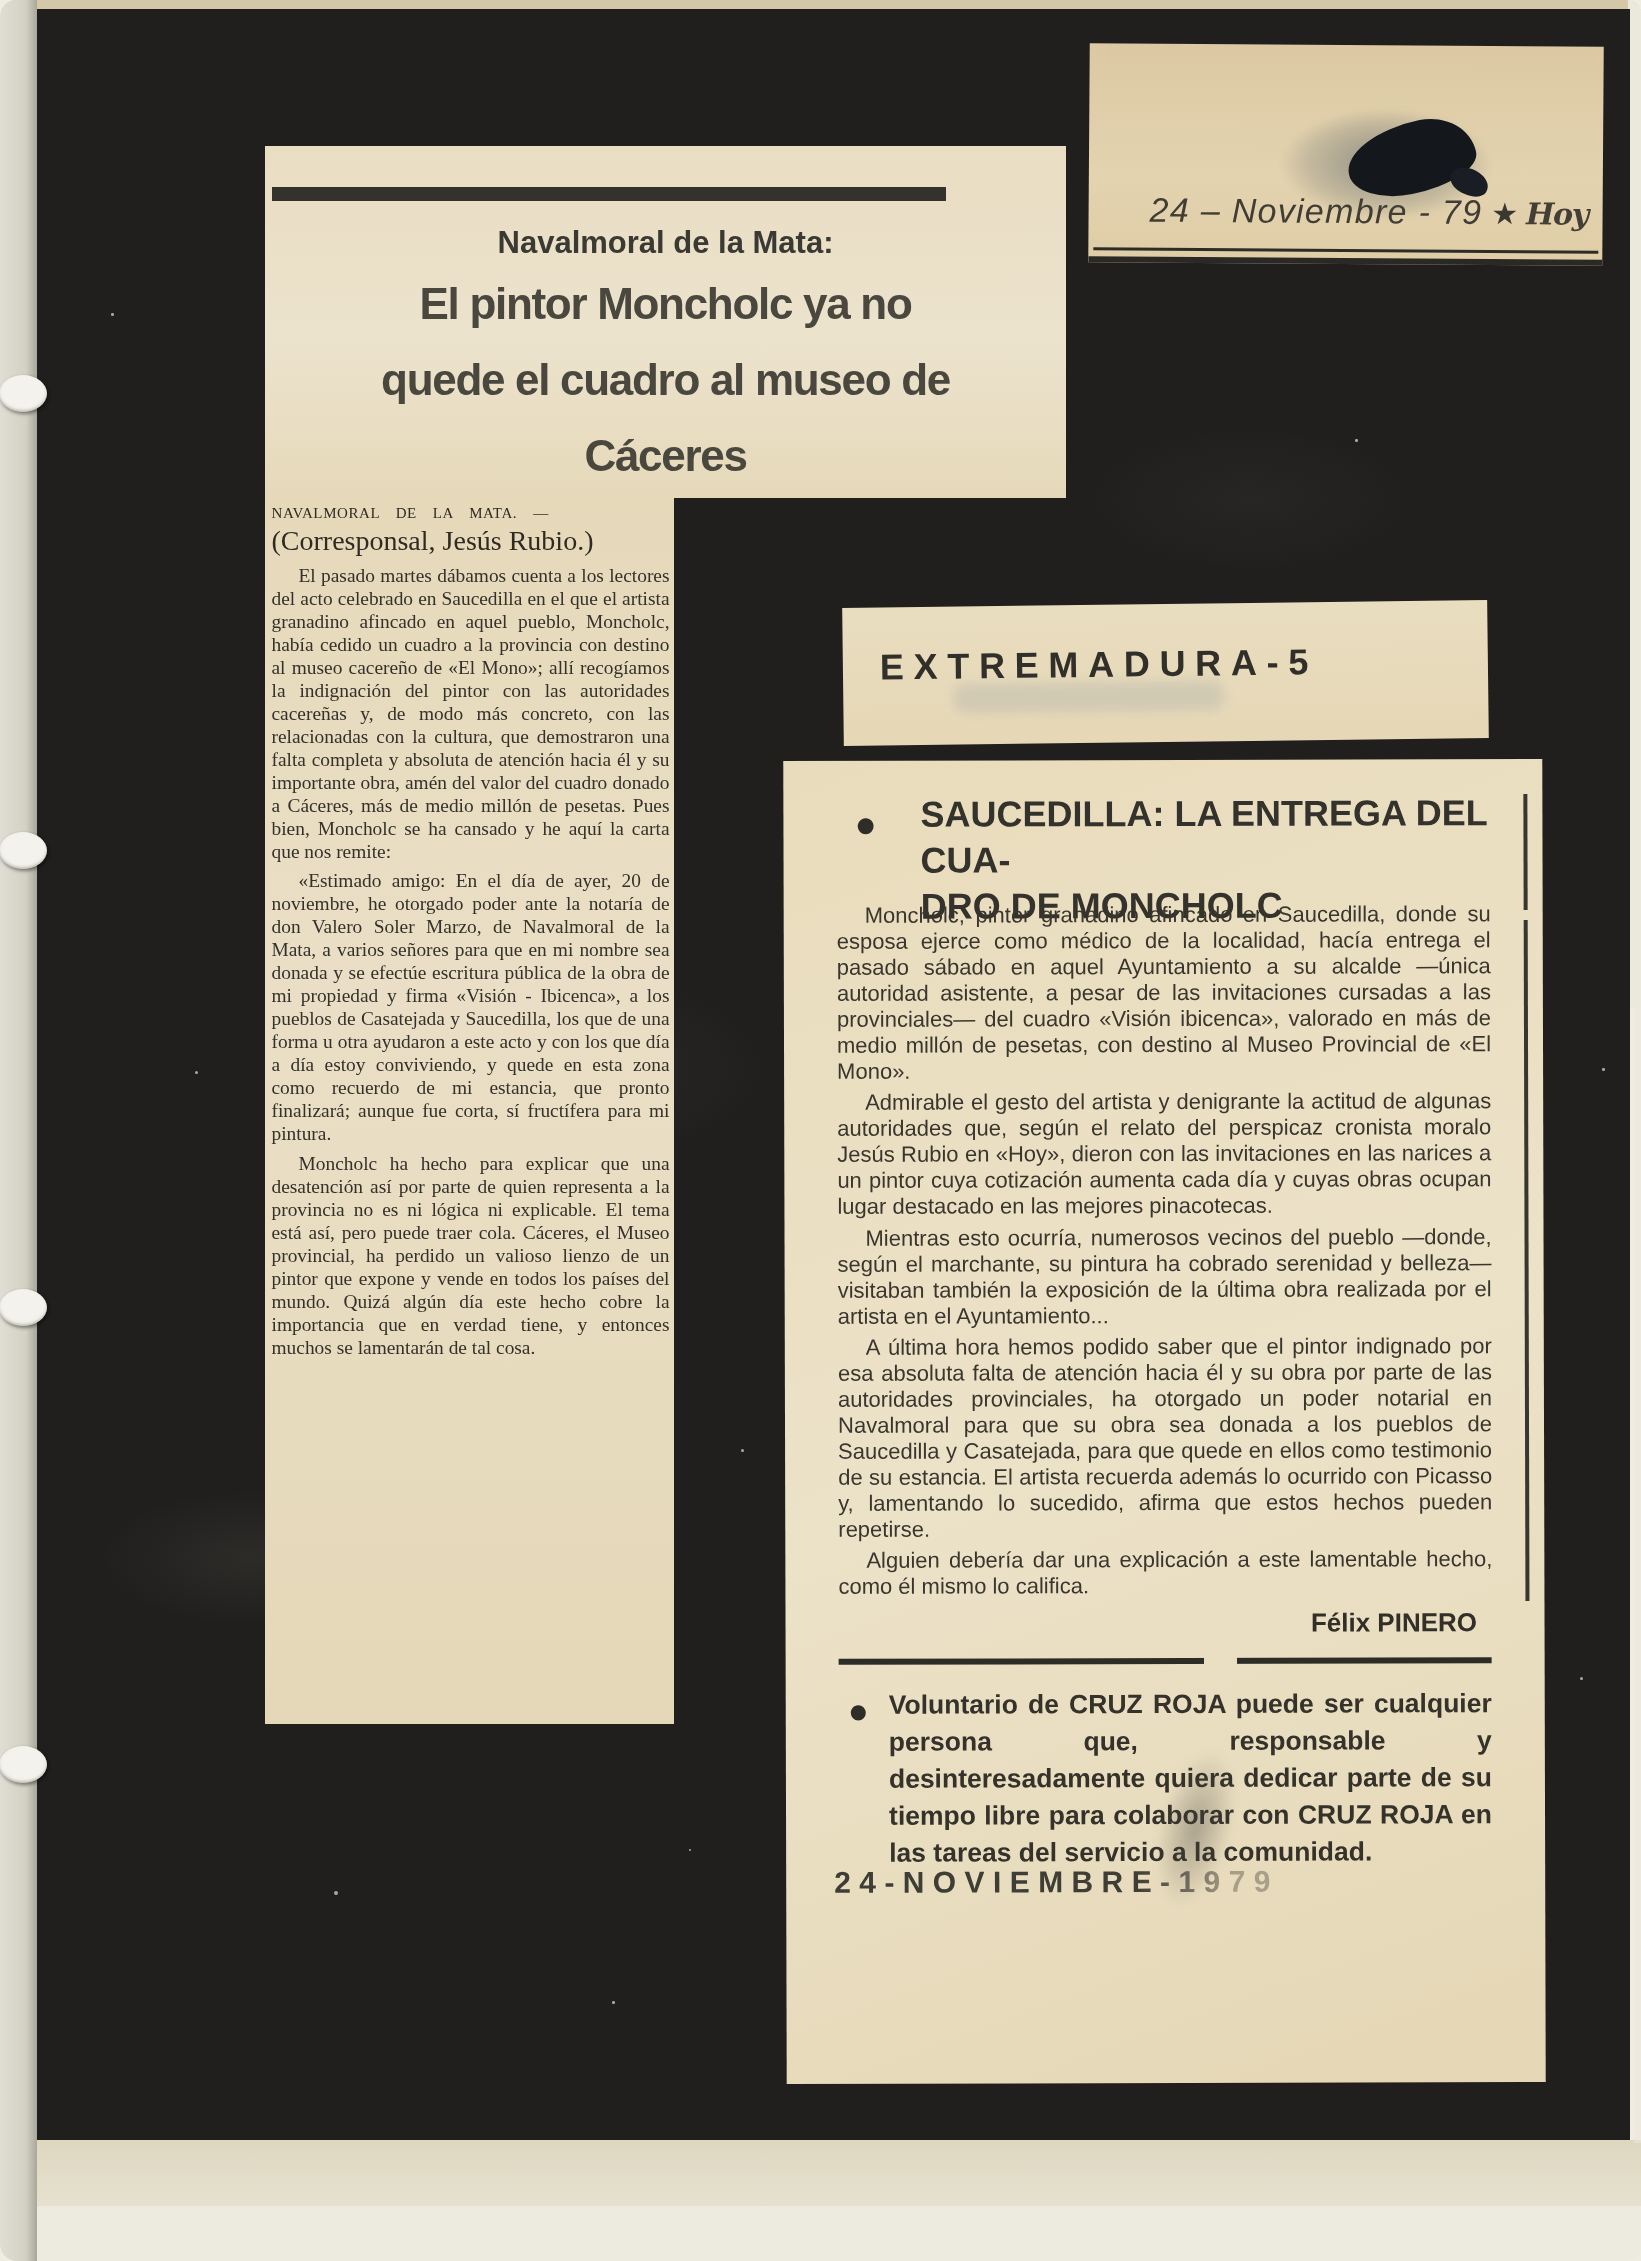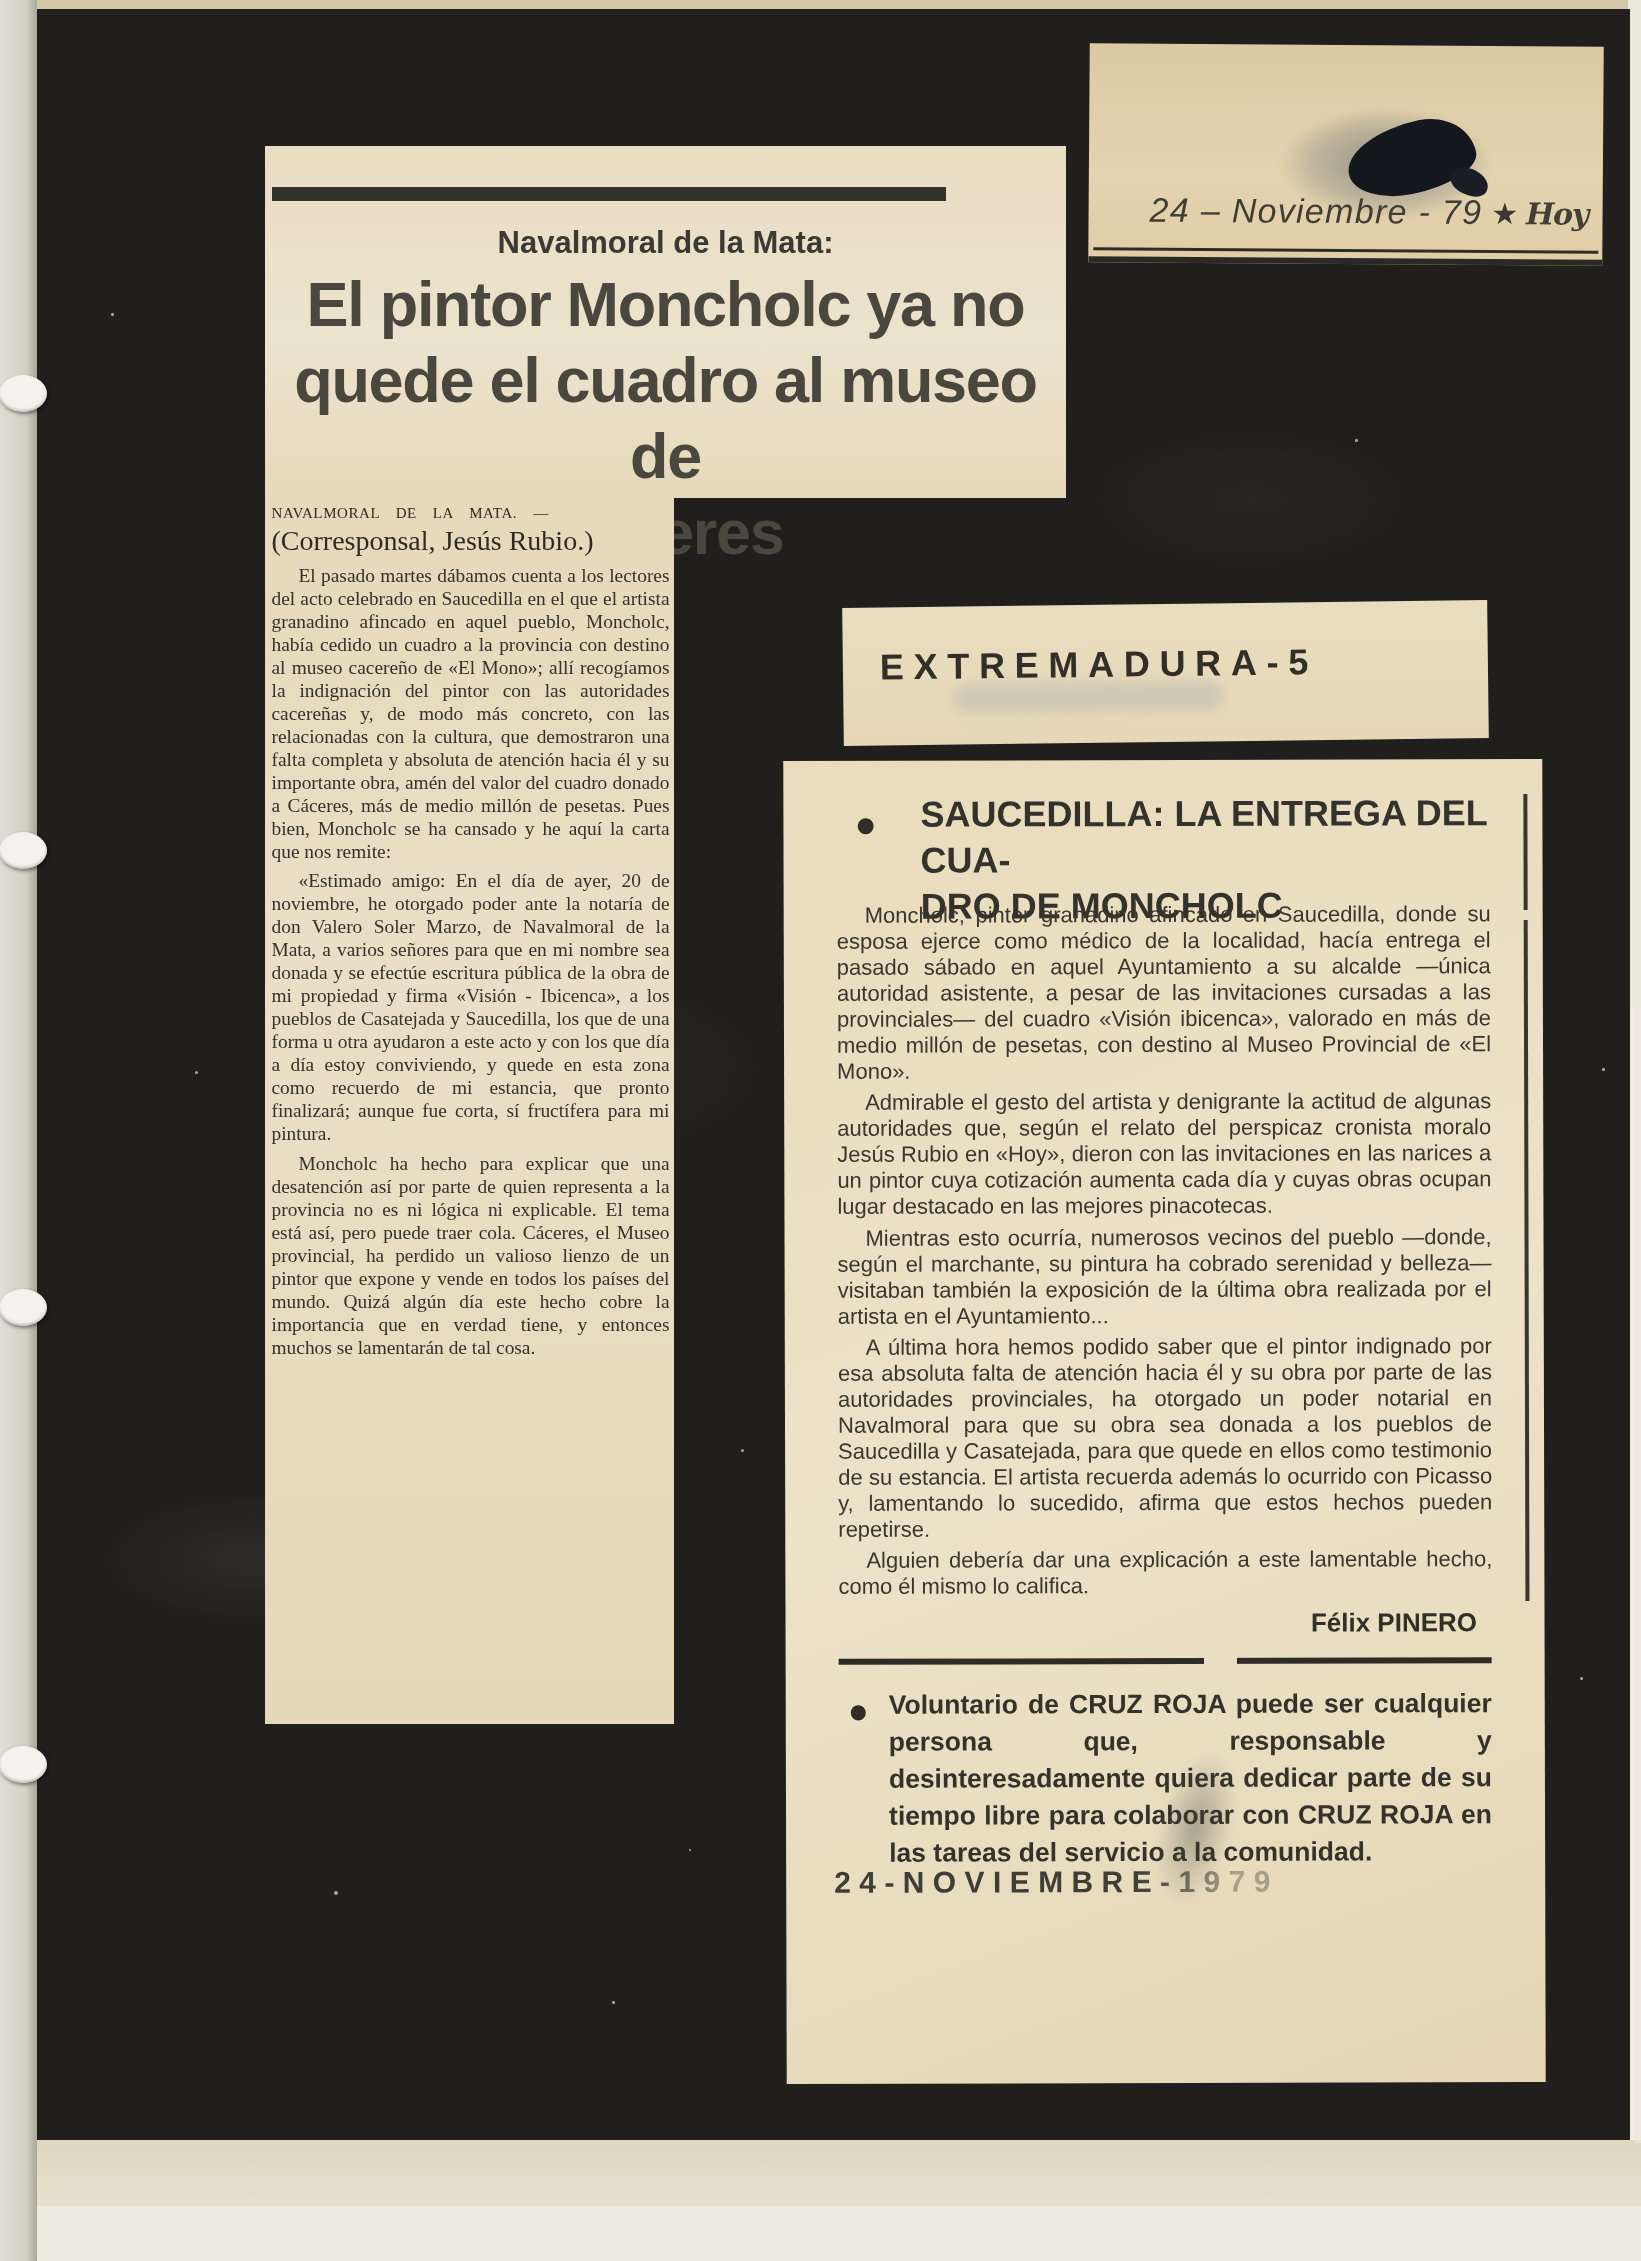--- a/index.html
+++ b/index.html
@@ -1,17 +1,17 @@
 <!DOCTYPE html>
 <html style="font-size:10.3px"><head>
 <meta charset="utf-8">
 <style>
   html,body{margin:0;padding:0;background:#efece2;}
   #canvas{position:relative;width:1642px;height:2261px;overflow:hidden;
-          background:#efece2;font-family:"Liberation Sans",sans-serif;}
+          background:#efece2;font-family:"Liberation Sans",sans-serif;border-radius:17px;}
 
   
   .bg-top{position:absolute;left:0;top:0;width:1642px;height:10.3px;background:#d5c8a8;}
   .bg-left{position:absolute;left:0;top:0;width:37px;height:2261px;
            background:linear-gradient(to right,#e0ddd4,#d3d0c4 70%,#a9a69a);}
   .bg-bottom1{position:absolute;left:0;top:2140px;width:1642px;height:66px;
            background:linear-gradient(#ded7c0,#e6e1cf);}
   .bg-bottom2{position:absolute;left:0;top:2206px;width:1642px;height:55px;background:#edebe0;}
   .bg-right{position:absolute;left:1628px;top:0;width:14px;height:1007px;background:#ebe8dc;}
   .bg-right2{position:absolute;left:1634px;top:1007px;width:7.7px;height:1136px;background:rgba(235,232,220,.55);}
@@ -36,21 +36,21 @@
   .paper{position:absolute;background:linear-gradient(135deg,#e7dabb,#ecE2c8 45%,#e4d6b4);
          color:#33302a;}
 
   
   .clipA{left:265px;top:146px;width:801px;height:352px;background:linear-gradient(180deg,#e9ddc2,#ece3cd 55%,#e6d9ba);}
   .clipB{left:265px;top:498px;width:409px;height:1226px;background:linear-gradient(180deg,#e6d9ba,#eadfc6 40%,#e5d8b8);overflow:hidden;}
   .top-rule{position:absolute;left:6.5px;top:41px;width:674px;height:14px;background:#34322c;}
   .kicker{position:absolute;left:0;top:79px;width:801px;text-align:center;
           font-size:31px;font-weight:bold;color:#3b3933;}
   .headline{position:absolute;left:0;top:120px;width:801px;text-align:center;
-          font-size:63px;line-height:76px;font-weight:bold;letter-spacing:-1.3px;color:#4a473f;}
+          font-size:44px;line-height:76px;font-weight:bold;letter-spacing:-1.3px;color:#4a473f;}
   .colB-inner{position:absolute;left:6.5px;top:6.5px;width:398px;}
   .byline1{font-family:"Liberation Serif",serif;font-size:15px;color:#2f2b23;
            letter-spacing:0.6px;word-spacing:11.6px;white-space:nowrap;}
   .byline2{font-family:"Liberation Serif",serif;font-size:28px;color:#2f2b23;margin-top:3.9px;}
   .colB-inner p{font-family:"Liberation Serif",serif;font-size:19.4px;line-height:23px;
            text-align:justify;text-indent:27px;margin:6.5px 0 0 0;color:#34312a;}
 
   
   .date-strip{left:1089px;top:45px;width:514px;height:219px;transform:rotate(.4deg);
               background:linear-gradient(180deg,#dcc9a3,#e3d3af 60%,#dfcda6);overflow:hidden;}

